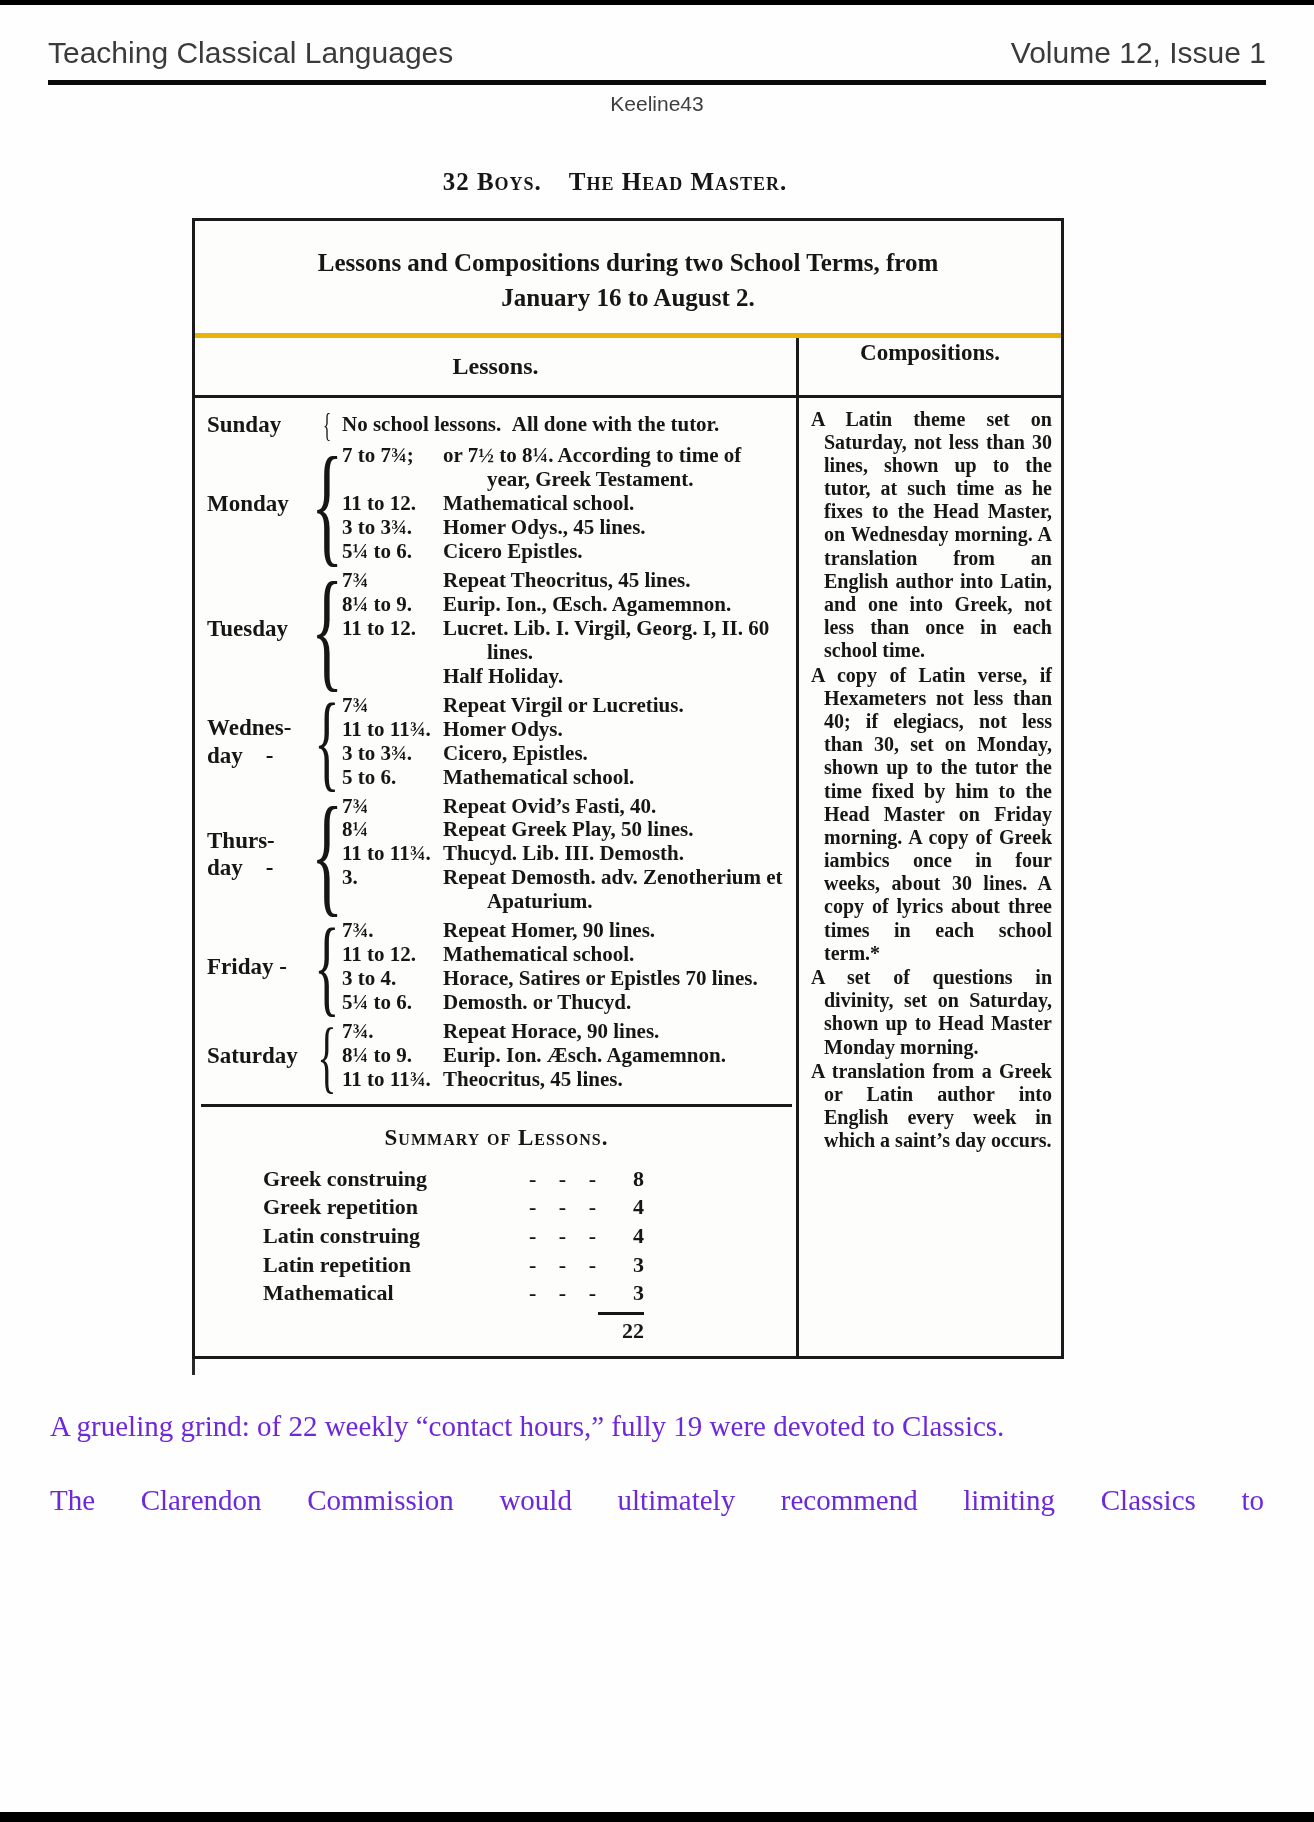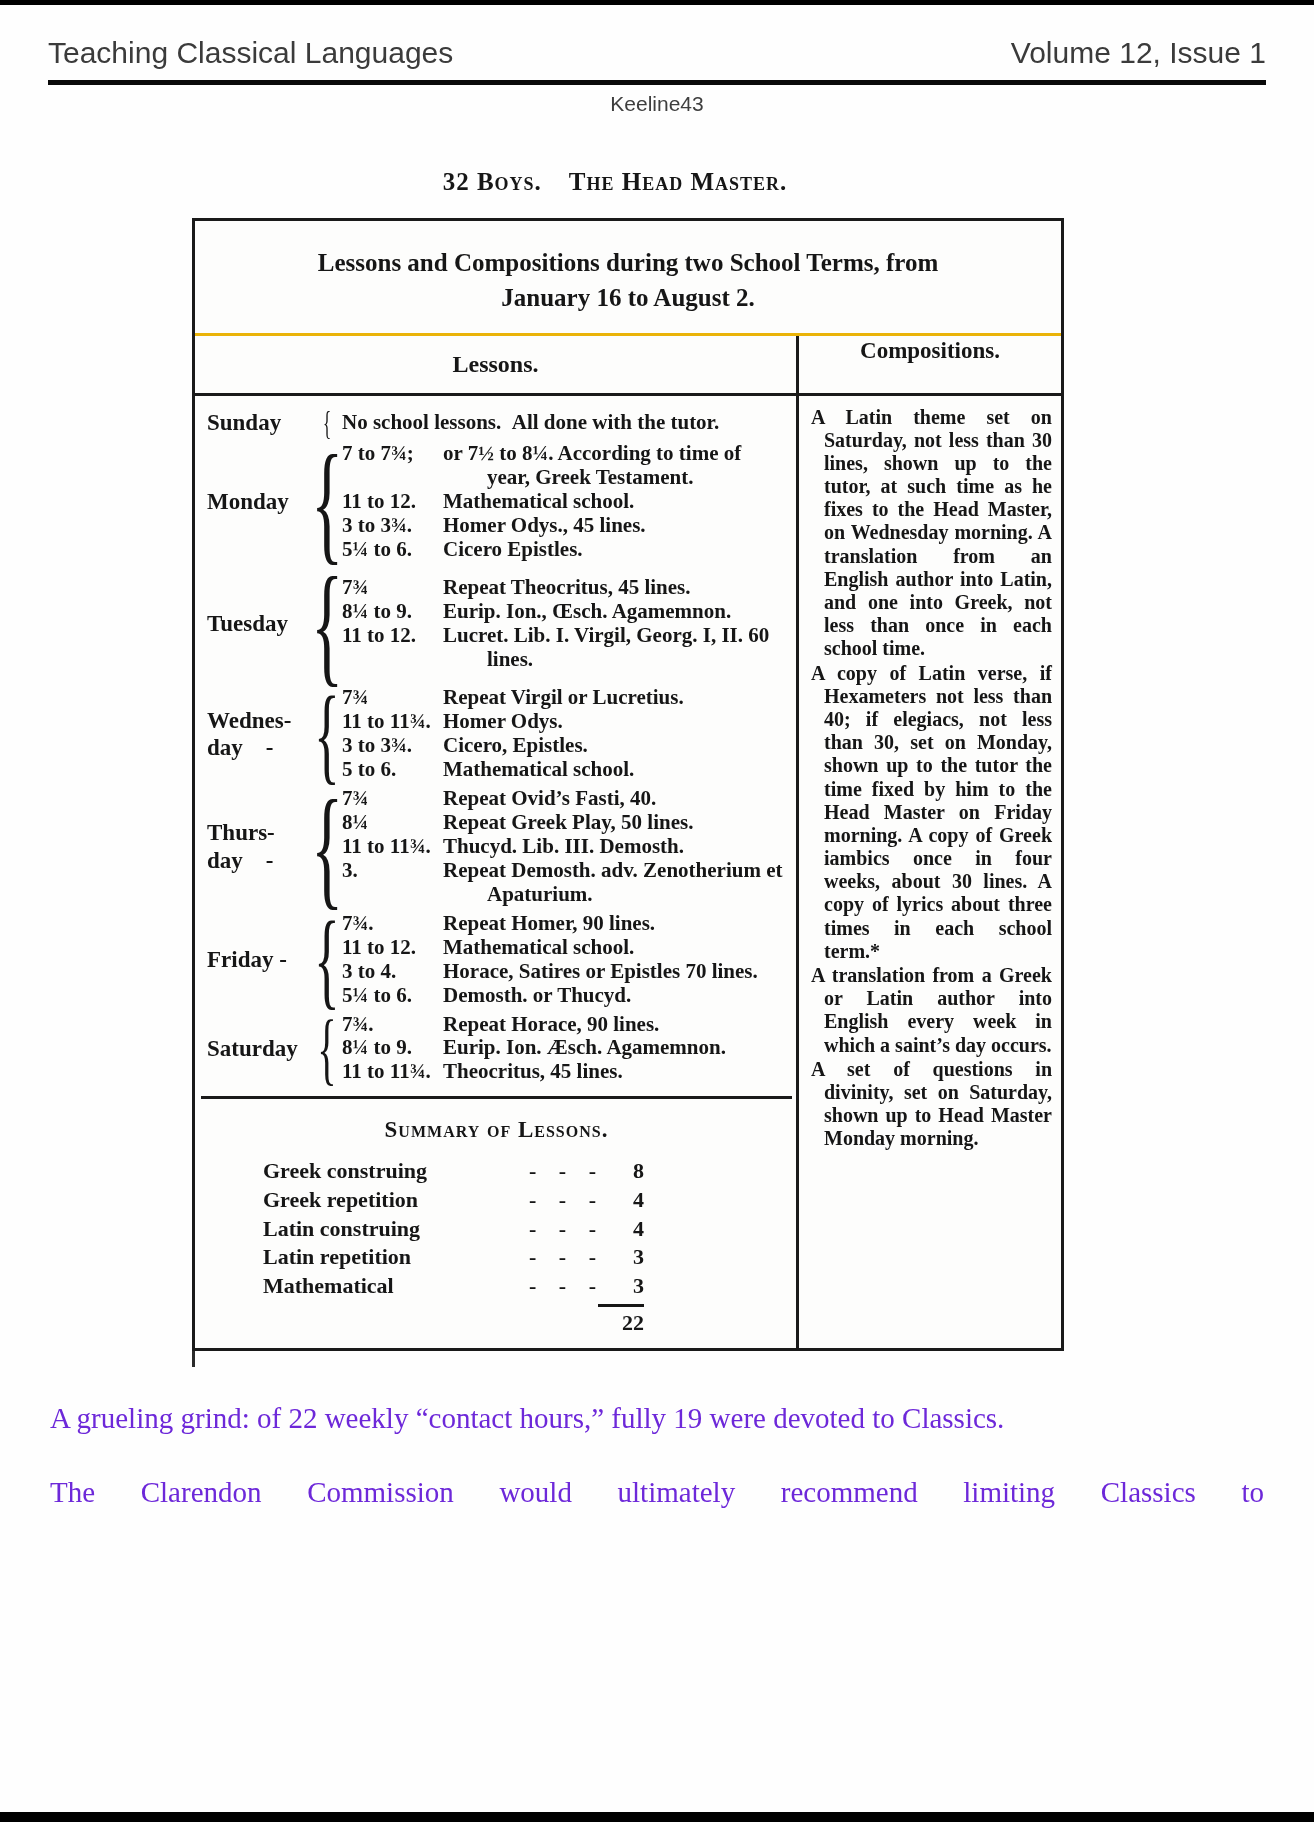--- a/index.html
+++ b/index.html
@@ -18,21 +18,21 @@
   .hdr-row1{ display:flex; justify-content:space-between; font-size:30px; }
   .hdr-rule{ height:5px; background:#0a0a0a; margin-top:10px; }
   .hdr-row2{ display:flex; justify-content:center; font-size:21px; margin-top:7px; color:#3e3e3e; }
 
   
   .scan{ color:#161616; font-weight:bold; }
   .scan-title{ margin:48px 0 0 150px; width:930px; text-align:center;
     font-size:25px; font-variant:small-caps; letter-spacing:1px; line-height:1.42; }
   .tbl{ margin:18px 0 0 192px; width:872px; border:3px solid #1a1a1a; background:#fdfdfc; }
   .tbl-caption{ padding:24px 40px 18px; text-align:center; font-size:25px; line-height:1.4;
-    border-bottom:3px solid #eab308; }
+    border-bottom:5px solid #eab308; }
   .tbl-heads{ display:flex; border-bottom:3px solid #1a1a1a; }
   .th-lessons{ width:604px; border-right:3px solid #1a1a1a; text-align:center; padding:15px 0; font-size:24px; }
   .th-comp{ flex:1; text-align:center; padding:2px 0; font-size:23px; }
   .tbl-body{ display:flex; }
   .lessons-col{ width:604px; border-right:3px solid #1a1a1a; padding:8px 4px 12px 6px; }
   .comp-col{ flex:1; padding:10px 9px 10px 12px; font-size:20px; line-height:1.16; }
   .comp-para{ padding-left:13px; text-indent:-13px; text-align:justify; margin-bottom:1px; }
 
   
   .day-row{ display:flex; align-items:center; margin:5px 0; }
@@ -142,20 +142,24 @@
                     <div class="sched-desc">Repeat Theocritus, 45 lines.</div>
                   </div>
                   <div class="sched-line">
                     <div class="sched-time">8¼ to 9.</div>
                     <div class="sched-desc">Eurip. Ion., Œsch. Agamemnon.</div>
                   </div>
                   <div class="sched-line">
                     <div class="sched-time">11 to 12.</div>
                     <div class="sched-desc">Lucret. Lib. I. Virgil, Georg. I, II. 60 lines.</div>
                   </div>
+                  <div class="sched-line">
+                    <div class="sched-time"></div>
+                    <div class="sched-desc">Half Holiday.</div>
+                  </div>
                 </div>
               </div>
               <div class="day-row">
                 <div class="day-label">Wednes-
 day  -</div>
                 <div class="brace" style="font-size: 107.52px;">{</div>
                 <div class="day-lines">
                   <div class="sched-line">
                     <div class="sched-time">7¾</div>
                     <div class="sched-desc">Repeat Virgil or Lucretius.</div>
@@ -292,22 +296,22 @@
               <div class="sum-total-line"></div>
               <div class="sum-total">22</div>
             </div>
           </div>
         </div>
 
         <div class="comp-col">
           <div>
               <div class="comp-para">A Latin theme set on Saturday, not less than 30 lines, shown up to the tutor, at such time as he fixes to the Head Master, on Wednesday morning.  A translation from an English author into Latin, and one into Greek, not less than once in each school time.</div>
               <div class="comp-para">A copy of Latin verse, if Hexameters not less than 40; if elegiacs, not less than 30, set on Monday, shown up to the tutor the time fixed by him to the Head Master on Friday morning.  A copy of Greek iambics once in four weeks, about 30 lines.  A copy of lyrics about three times in each school term.*</div>
+              <div class="comp-para">A set of questions in divinity, set on Saturday, shown up to Head Master Monday morning.</div>
               <div class="comp-para">A translation from a Greek or Latin author into English every week in which a saint’s day occurs.</div>
-              <div class="comp-para">A set of questions in divinity, set on Saturday, shown up to Head Master Monday morning.</div>
             </div>
         </div>
       </div>
     </div>
     <div class="scan-tail"></div>
   </div>
 
   <div class="body-text">
     <p class="body-p">A grueling grind: of 22 weekly “contact hours,” fully 19 were devoted to Classics.</p>
     <p class="body-p justify-last">The Clarendon Commission would ultimately recommend limiting Classics to</p>

